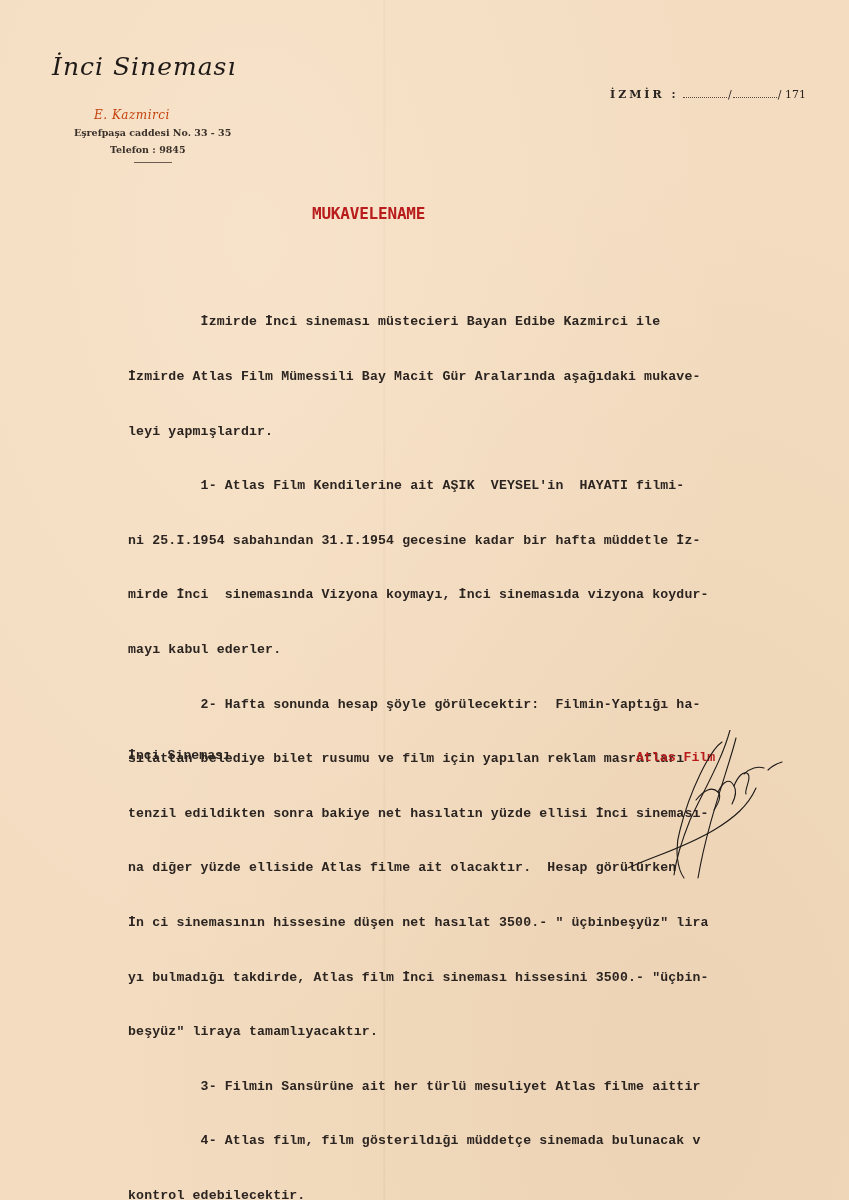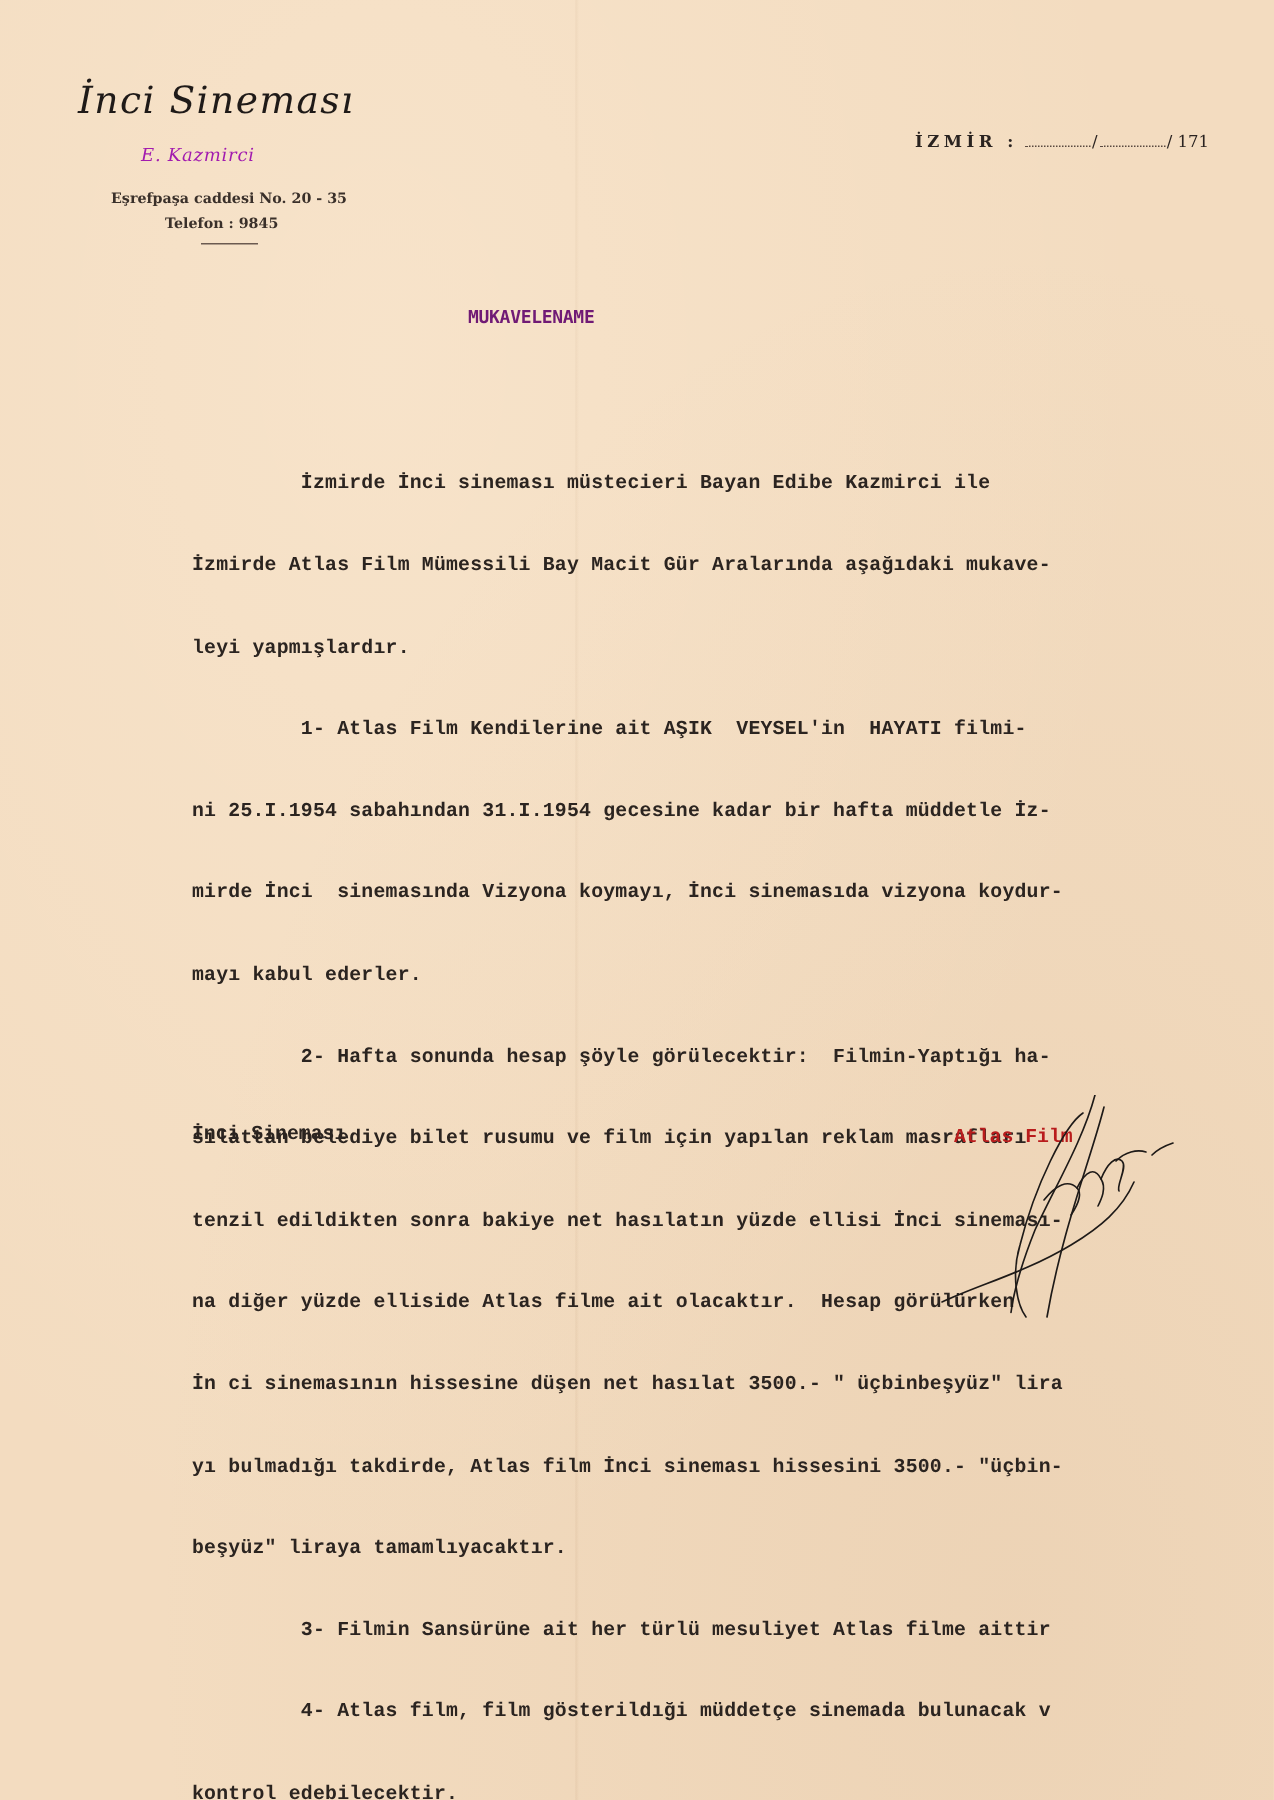--- a/index.html
+++ b/index.html
@@ -13,43 +13,43 @@
     position: relative;
     color: #2a2320;
   }
   .paper { position: absolute; inset: 0; margin-left: 44px; }
   .letterhead { position: absolute; left: 0; top: 52px; width: 240px; }
   .lh-name {
     position: absolute; left: 8px; top: 0; font-family: "DejaVu Serif", serif; font-style: italic;
     font-size: 25px; letter-spacing: 1px; color: #1f1a18; white-space: nowrap;
   }
   .lh-owner {
-    position: absolute; left: 50px; top: 44px; font-family: "DejaVu Serif", serif; font-style: italic;
-    font-size: 12px; color: #a21caf; white-space: nowrap; letter-spacing: 0.5px;
+    position: absolute; left: 50px; top: 56px; font-family: "DejaVu Serif", serif; font-style: italic;
+    font-size: 12px; color: #c2410c; white-space: nowrap; letter-spacing: 0.5px;
   }
   .lh-address {
     position: absolute; left: 30px; top: 75px; font-family: "DejaVu Serif", serif;
     font-size: 9.5px; font-weight: bold; color: #3a302a; white-space: nowrap;
   }
   .lh-phone {
     position: absolute; left: 66px; top: 92px; font-family: "DejaVu Serif", serif;
     font-size: 9.5px; font-weight: bold; color: #3a302a; white-space: nowrap;
   }
   .lh-rule {
     position: absolute; left: 90px; top: 110px; width: 38px; height: 1px; background: #6b5a50;
   }
   .date-line {
     position: absolute; left: 566px; top: 88px; font-family: "DejaVu Serif", serif;
     font-size: 11px; color: #2a2320; white-space: nowrap;
   }
   .date-line .label { font-weight: bold; letter-spacing: 3px; }
   .date-line .dots { display: inline-block; width: 44px; border-bottom: 1px dotted #5a4a40; height: 8px; margin: 0 1px; }
   .title {
     position: absolute; left: 268px; top: 204px; font-family: "DejaVu Sans Mono", monospace;
-    font-size: 12px; font-weight: bold; color: #701a75; letter-spacing: -0.2px;
+    font-size: 16px; font-weight: bold; color: #b91c1c; letter-spacing: -0.2px;
   }
   .body-text {
     position: absolute; left: 84px; top: 277px; width: 770px;
     font-family: "Liberation Mono", monospace; font-size: 13.2px; font-weight: bold;
     line-height: 18.2px; color: #2b2420; white-space: pre; letter-spacing: 0.15px;
   }
   .body-text .line { display: block; height: 18.2px; }
   .sig-left {
     position: absolute; left: 84px; top: 748px; font-family: "Liberation Mono", monospace;
     font-size: 13.2px; font-weight: bold; color: #2b2420;
@@ -61,21 +61,21 @@
   .signature { position: absolute; left: 580px; top: 730px; width: 180px; height: 150px; }
 </style>
 </head>
 <body>
 
 <div class="paper">
 
   <div class="letterhead">
     <div class="lh-name">İnci Sineması</div>
     <div class="lh-owner">E. Kazmirci</div>
-    <div class="lh-address">Eşrefpaşa caddesi No. 20 - 35</div>
+    <div class="lh-address">Eşrefpaşa caddesi No. 33 - 35</div>
     <div class="lh-phone">Telefon : 9845</div>
     <div class="lh-rule"></div>
   </div>
 
   <div class="date-line">
     <span class="label">İZMİR :</span>
     <span class="dots"></span>/<span class="dots"></span>/ <span>171</span>
   </div>
 
   <div class="title">MUKAVELENAME</div>

